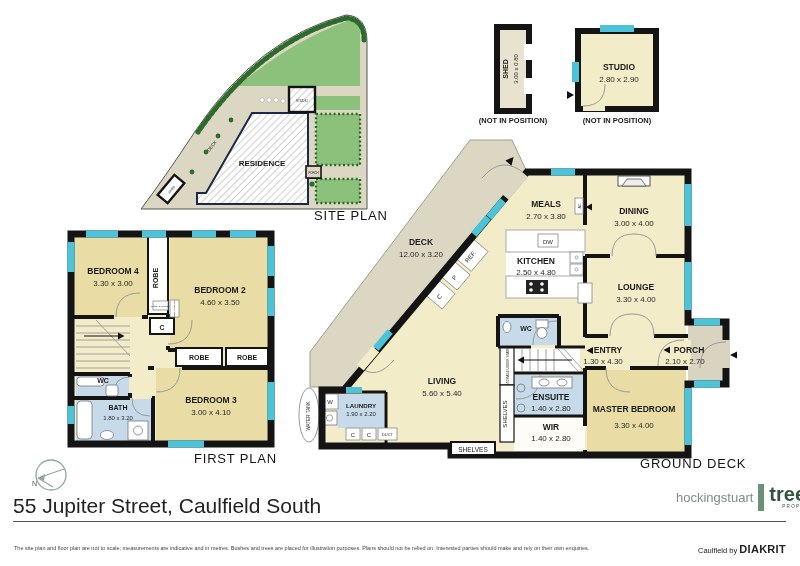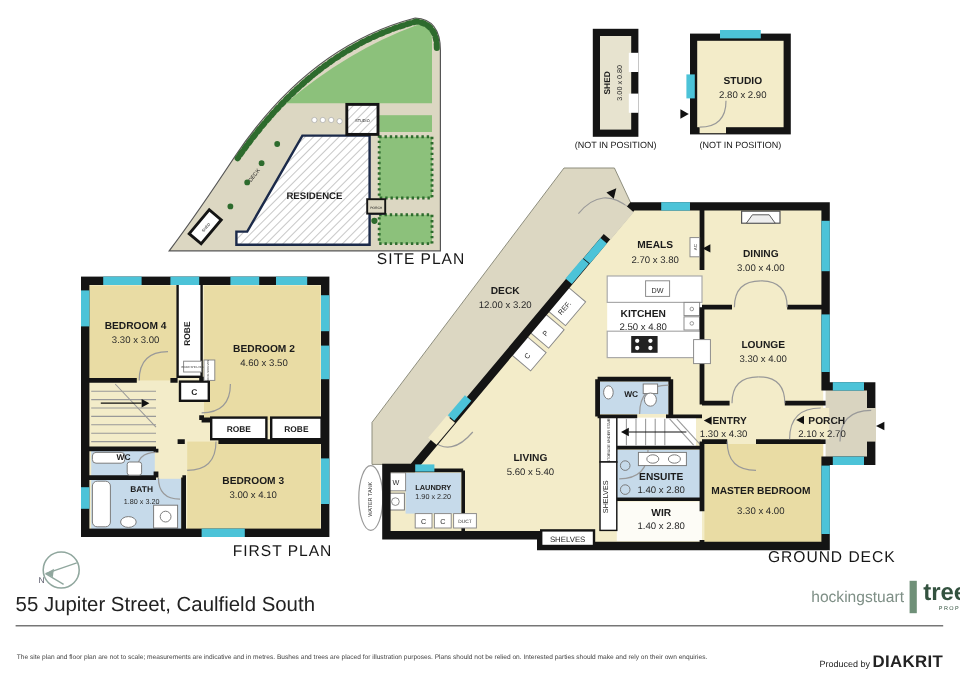--- a/index.html
+++ b/index.html
@@ -18,26 +18,26 @@
   .w4{stroke:#141414;stroke-width:4;fill:none;}
   .w3{stroke:#141414;stroke-width:3;fill:none;}
   .win{fill:#4CC3D8;}
   .arc{fill:none;stroke:#999;stroke-width:1;}
   .fx{fill:#fff;stroke:#777;stroke-width:0.8;}
   .wb{fill:#fff;stroke:#141414;stroke-width:2;}
   .lbx{fill:#fff;stroke:#888;stroke-width:0.8;}
   .tread{stroke:#999;stroke-width:0.9;}
   .arrow{fill:#111;}
   .floor-title{position:absolute;font-size:13px;letter-spacing:0.8px;color:#161616;}
-  .np-note{position:absolute;font-size:7.5px;color:#161616;text-align:center;width:110px;}
-  .address{position:absolute;left:13px;top:494px;font-size:17px;color:#222;}
+  .np-note{position:absolute;font-size:7.5px;color:#161616;text-align:center;width:110px;font-weight:bold;}
+  .address{position:absolute;left:13px;top:494px;font-size:21px;color:#222;}
   .rule{position:absolute;left:13px;top:521px;width:773px;border-top:1px solid #555;}
   .disclaimer{position:absolute;left:14px;top:545px;width:660px;font-size:5.5px;color:#444;}
   .produced{position:absolute;right:14px;top:543px;font-size:7.5px;color:#222;}
-  .produced b{font-size:14px;letter-spacing:0.3px;}
+  .produced b{font-size:11px;letter-spacing:0.3px;}
   .brandbox{position:absolute;left:676px;top:484px;display:flex;align-items:center;gap:5px;}
   .agency{font-size:13px;color:#7E8F86;}
   .bbar{width:6px;height:27px;background:#6F9078;}
   .bcol{display:flex;flex-direction:column;align-items:flex-end;}
   .belle{font-size:20px;font-weight:bold;color:#33523F;line-height:0.85;}
   .bsub{font-size:4.6px;letter-spacing:1.2px;color:#33523F;margin-top:1px;}
 </style>
 </head>
 <body>
 
@@ -362,17 +362,17 @@
     <span class="agency">hockingstuart</span>
     <span class="bbar"></span>
     <span class="bcol">
       <span class="belle">trees</span>
       <span class="bsub">PROPERTY</span>
     </span>
   </div>
 
   <div class="disclaimer">The site plan and floor plan are not to scale; measurements are indicative and in metres. Bushes and trees are placed for illustration purposes. Plans should not be relied on. Interested parties should make and rely on their own enquiries.</div>
   <div class="produced">
-    <span>Produced by</span>
+    <span>Caulfield by</span>
     <b>DIAKRIT</b>
   </div>
 
 </div>
 
 </body></html>

